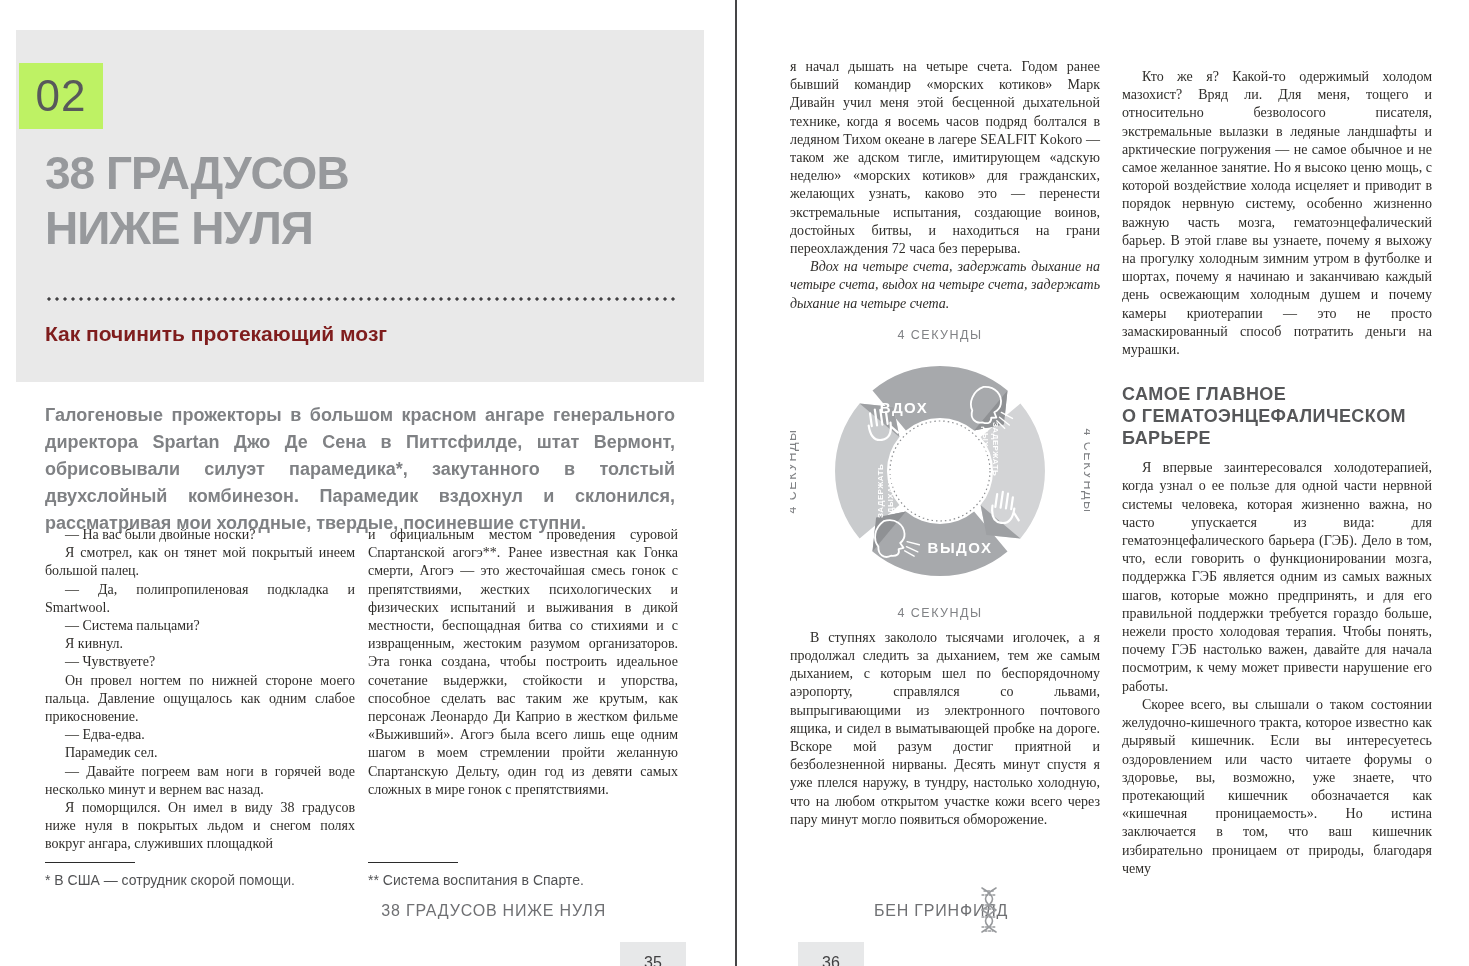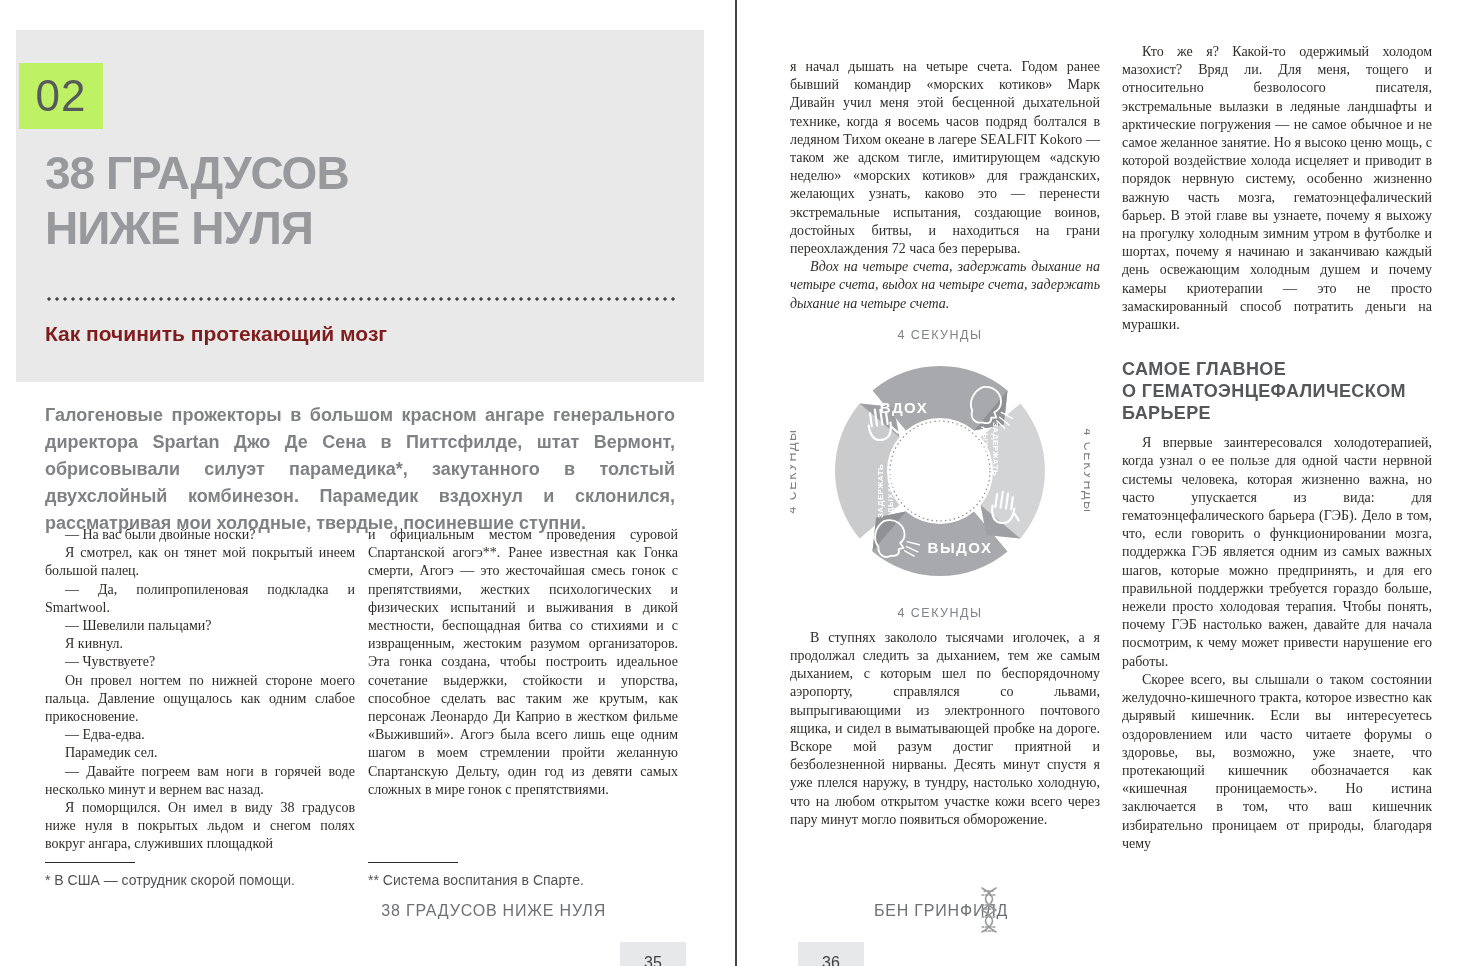--- a/index.html
+++ b/index.html
@@ -40,21 +40,21 @@
   
   .pagenum-box{position:absolute;top:942px;width:66px;height:42px;background:#e7e8e9;
        display:flex;align-items:center;justify-content:center;font-size:16px;color:#414042;}
   .running{position:absolute;top:890px;height:42px;line-height:42px;font-size:16px;
        letter-spacing:0.8px;color:#6f7073;}
   #l-box{left:620px;} #l-running{left:240px;width:366px;text-align:right;}
   #r-box{left:61px;} #r-running{left:137px;}
   #dna{position:absolute;left:238px;top:886px;}
 
   
-  #r-col1{left:53px;top:58px;} #r-col2{left:385px;top:43px;}
+  #r-col1{left:53px;top:58px;} #r-col2{left:385px;top:68px;}
   #r-col1 .ital{margin-top:0;}
   .section-head{margin:24px 0 10px 0;font-weight:bold;font-size:18px;line-height:22px;
        color:#565759;letter-spacing:0.4px;}
   #breath-svg{display:block;margin:8px 0 8px 0;}
   .svg-sec-label{font-size:12.5px;letter-spacing:1.5px;fill:#808285;
        font-family:"Liberation Sans",sans-serif;}
   .svg-big-label{font-size:15px;font-weight:bold;letter-spacing:1.5px;fill:#ffffff;
        font-family:"Liberation Sans",sans-serif;}
   .svg-small-label{font-size:8px;font-weight:bold;letter-spacing:0.4px;fill:#ffffff;
        font-family:"Liberation Sans",sans-serif;}
@@ -77,21 +77,21 @@
       <div class="dotline"></div>
       <div class="chapter-sub">Как починить протекающий мозг</div>
     </div>
 
     <div class="intro">Галогеновые прожекторы в большом красном ангаре генерального директора Spartan Джо Де Сена в Питтсфилде, штат Вермонт, обрисовывали силуэт парамедика*, закутанного в толстый двухслойный комбинезон. Парамедик вздохнул и склонился, рассматривая мои холодные, твердые, посиневшие ступни.</div>
 
     <div class="col serif" id="l-col1">
       <p>— На вас были двойные носки?</p>
       <p>Я смотрел, как он тянет мой покрытый инеем большой палец.</p>
       <p>— Да, полипропиленовая подкладка и Smartwool.</p>
-      <p>— Шевелили пальцами?</p>
+      <p>— Система пальцами?</p>
       <p>Я кивнул.</p>
       <p>— Чувствуете?</p>
       <p>Он провел ногтем по нижней стороне моего пальца. Давление ощущалось как одним слабое прикосновение.</p>
       <p>— Едва-едва.</p>
       <p>Парамедик сел.</p>
       <p>— Давайте погреем вам ноги в горячей воде несколько минут и вернем вас назад.</p>
       <p>Я поморщился. Он имел в виду 38 градусов ниже нуля в покрытых льдом и снегом полях вокруг ангара, служивших площадкой</p>
     </div>
 
     <div class="col serif" id="l-col2">

